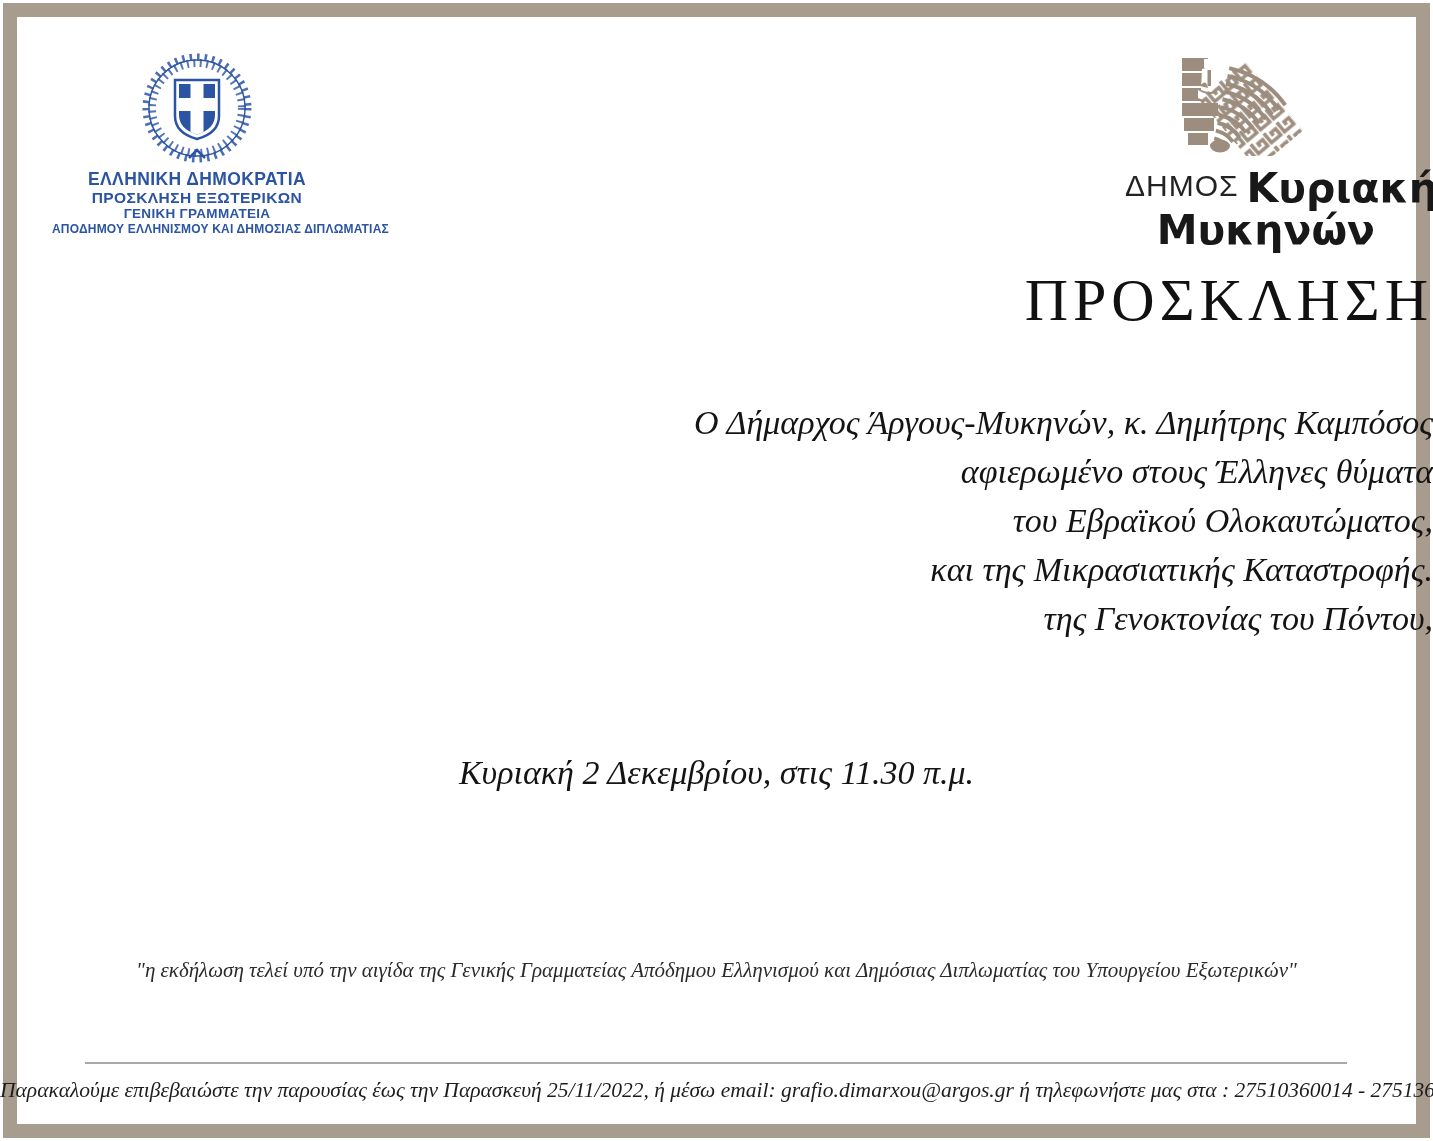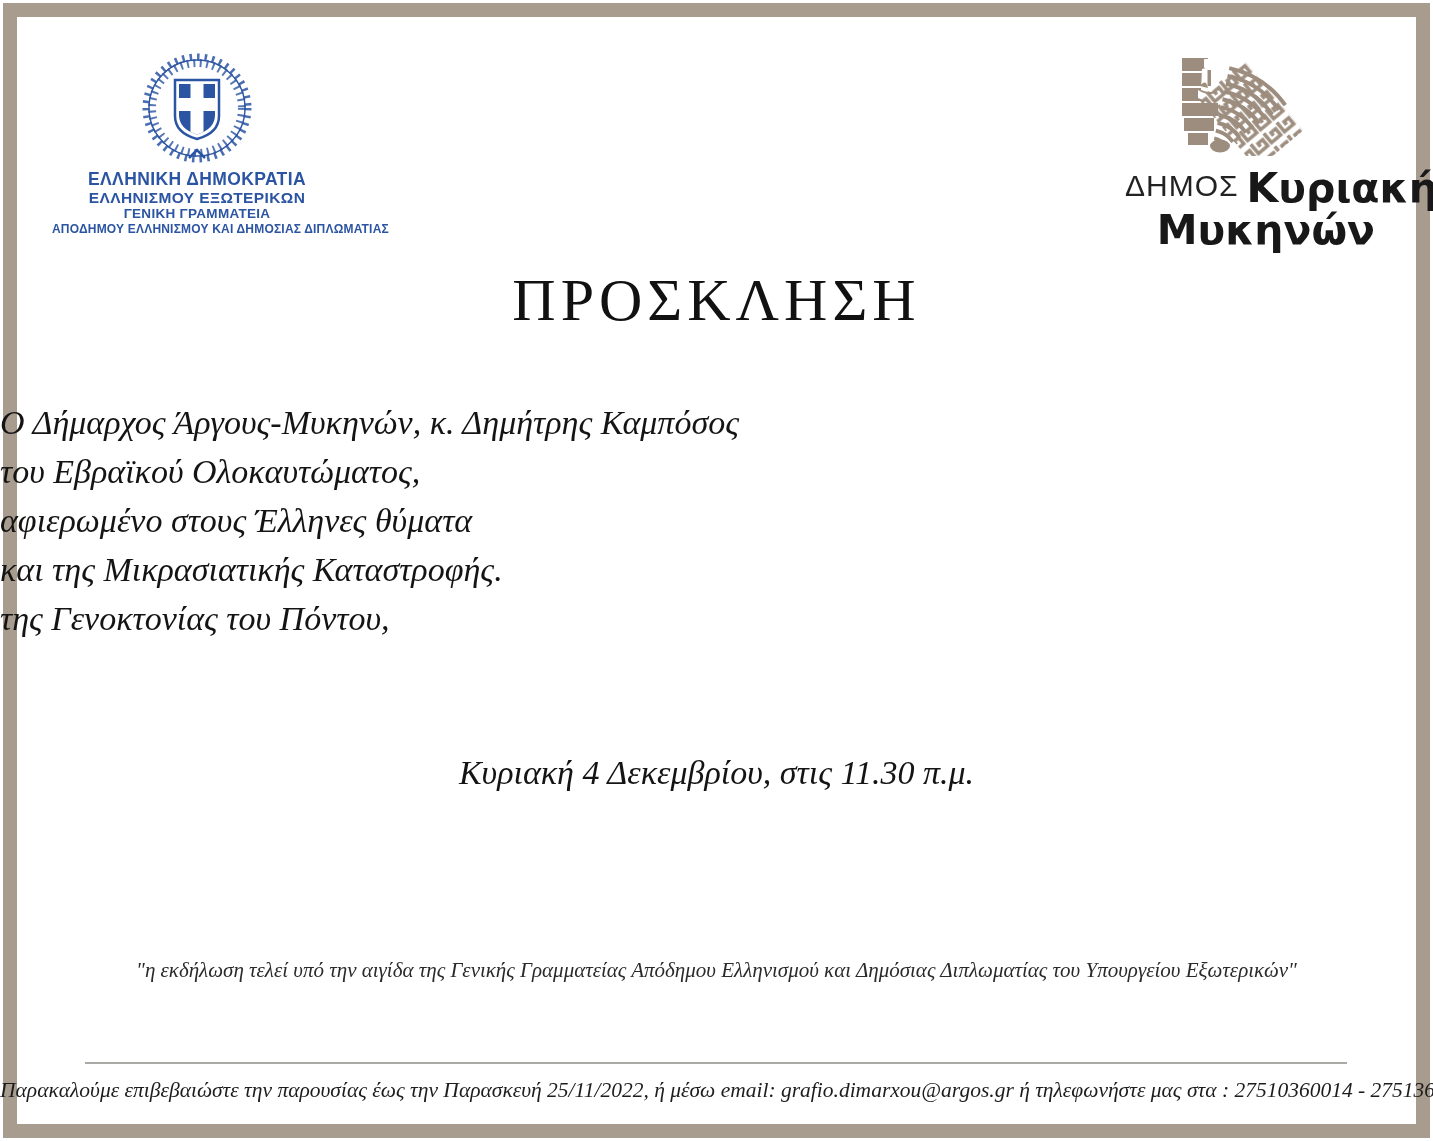--- a/index.html
+++ b/index.html
@@ -44,30 +44,30 @@
     vertical-align:6px;margin-right:8px;color:#222;
   }
   .muni-name{
     font-family:"DejaVu Sans","Liberation Sans",sans-serif;
     font-size:41px;font-weight:bold;letter-spacing:0px;
   }
   .muni-line2{margin-top:-6px;}
   
   .title{
     position:absolute;left:0;right:0;top:266px;
-    text-align:center;
+    text-align:right;
     font-size:60px;
     letter-spacing:5px;
     font-weight:400;
     color:#111;
   }
   
   .body-block{
     position:absolute;left:0;right:0;top:398px;
-    text-align:left;
+    text-align:right;
     font-style:italic;
     font-size:34px;
     line-height:49px;
     color:#141414;
   }
   .when-block{
     position:absolute;left:0;right:0;top:748px;
     text-align:center;
     font-style:italic;
     font-size:34px;
@@ -116,21 +116,21 @@
             <path d="M48,32 H84 V63 Q84,77 66,82.5 Q48,77 48,63 Z"></path>
           </clipPath>
         <g clip-path="url(#shieldClip)">
           <rect x="44" y="28" width="44" height="60" fill="#2b54a3"></rect>
           <rect x="59.5" y="28" width="13" height="60" fill="#ffffff"></rect>
           <rect x="44" y="46" width="44" height="13" fill="#ffffff"></rect>
         </g>
       </svg>
     </span>
     <div class="gov-l1">ΕΛΛΗΝΙΚΗ ΔΗΜΟΚΡΑΤΙΑ</div>
-    <div class="gov-l2">ΕΛΛΗΝΙΣΜΟΥ ΕΞΩΤΕΡΙΚΩΝ</div>
+    <div class="gov-l2">ΠΡΟΣΚΛΗΣΗ ΕΞΩΤΕΡΙΚΩΝ</div>
     <div class="gov-l3">ΓΕΝΙΚΗ ΓΡΑΜΜΑΤΕΙΑ</div>
     <div class="gov-l4">ΑΠΟΔΗΜΟΥ ΕΛΛΗΝΙΣΜΟΥ ΚΑΙ ΔΗΜΟΣΙΑΣ ΔΙΠΛΩΜΑΤΙΑΣ</div>
   </div>
 
   <div class="muni">
     <span>
       <svg width="126" height="100" viewBox="0 0 126 100" aria-hidden="true">
         <defs>
           <pattern id="meander" patternUnits="userSpaceOnUse" width="17" height="17">
             <path d="M1,15 H13 V3 H5 V9 H9" fill="none" stroke="#9d8d7e" stroke-width="3.4"></path>
@@ -186,26 +186,26 @@
     </div>
     <div class="muni-line2">
       <span class="muni-name">Μυκηνών</span>
     </div>
   </div>
 
   <div class="title">ΠΡΟΣΚΛΗΣΗ</div>
 
   <div class="body-block">
     <div>Ο Δήμαρχος Άργους-Μυκηνών, κ. Δημήτρης Καμπόσος</div>
+    <div>αφιερωμένο στους Έλληνες θύματα</div>
     <div>του Εβραϊκού Ολοκαυτώματος,</div>
-    <div>αφιερωμένο στους Έλληνες θύματα</div>
     <div>και της Μικρασιατικής Καταστροφής.</div>
     <div>της Γενοκτονίας του Πόντου,</div>
   </div>
 
   <div class="when-block">
-    <div>Κυριακή 4 Δεκεμβρίου, στις 11.30 π.μ.</div>
+    <div>Κυριακή 2 Δεκεμβρίου, στις 11.30 π.μ.</div>
   </div>
 
   <div class="auspices">"η εκδήλωση τελεί υπό την αιγίδα της Γενικής Γραμματείας Απόδημου Ελληνισμού και Δημόσιας Διπλωματίας του Υπουργείου Εξωτερικών"</div>
   <div class="rule"></div>
   <div class="rsvp">Παρακαλούμε επιβεβαιώστε την παρουσίας έως την Παρασκευή 25/11/2022, ή μέσω email: grafio.dimarxou@argos.gr ή τηλεφωνήστε μας στα : 27510360014 - 2751360094</div>
 </div>
 
 </body></html>

